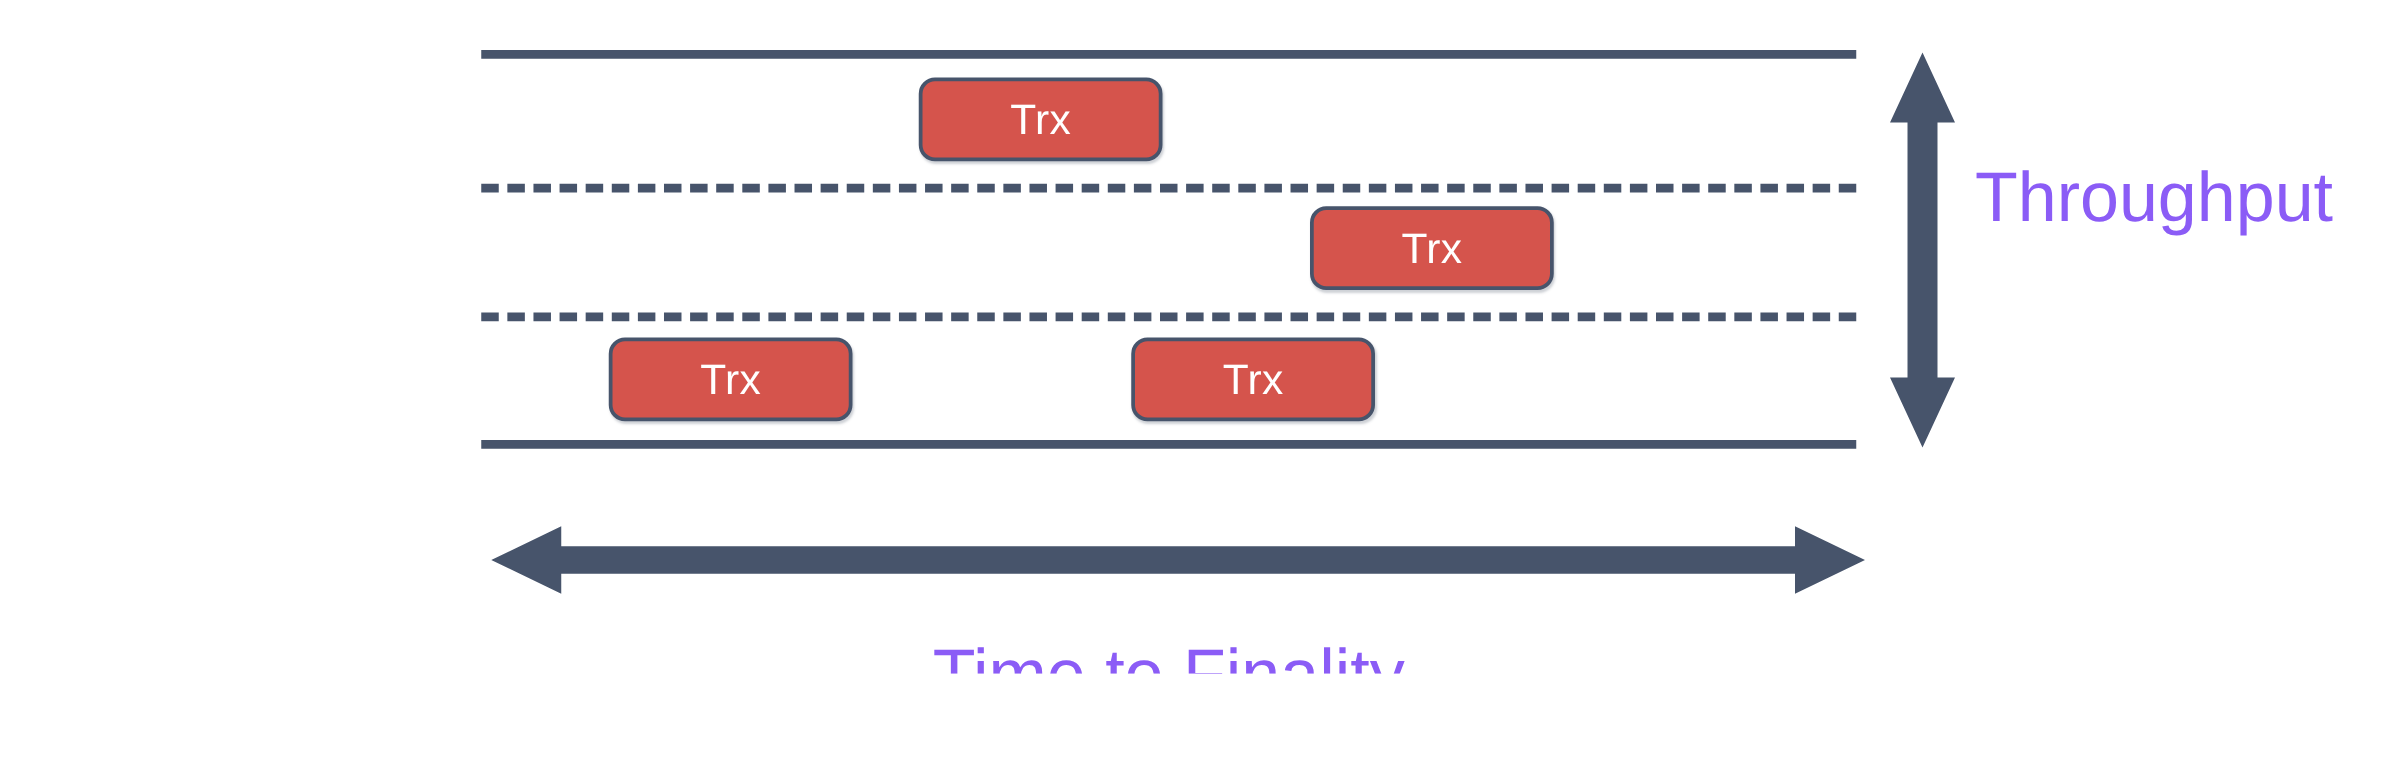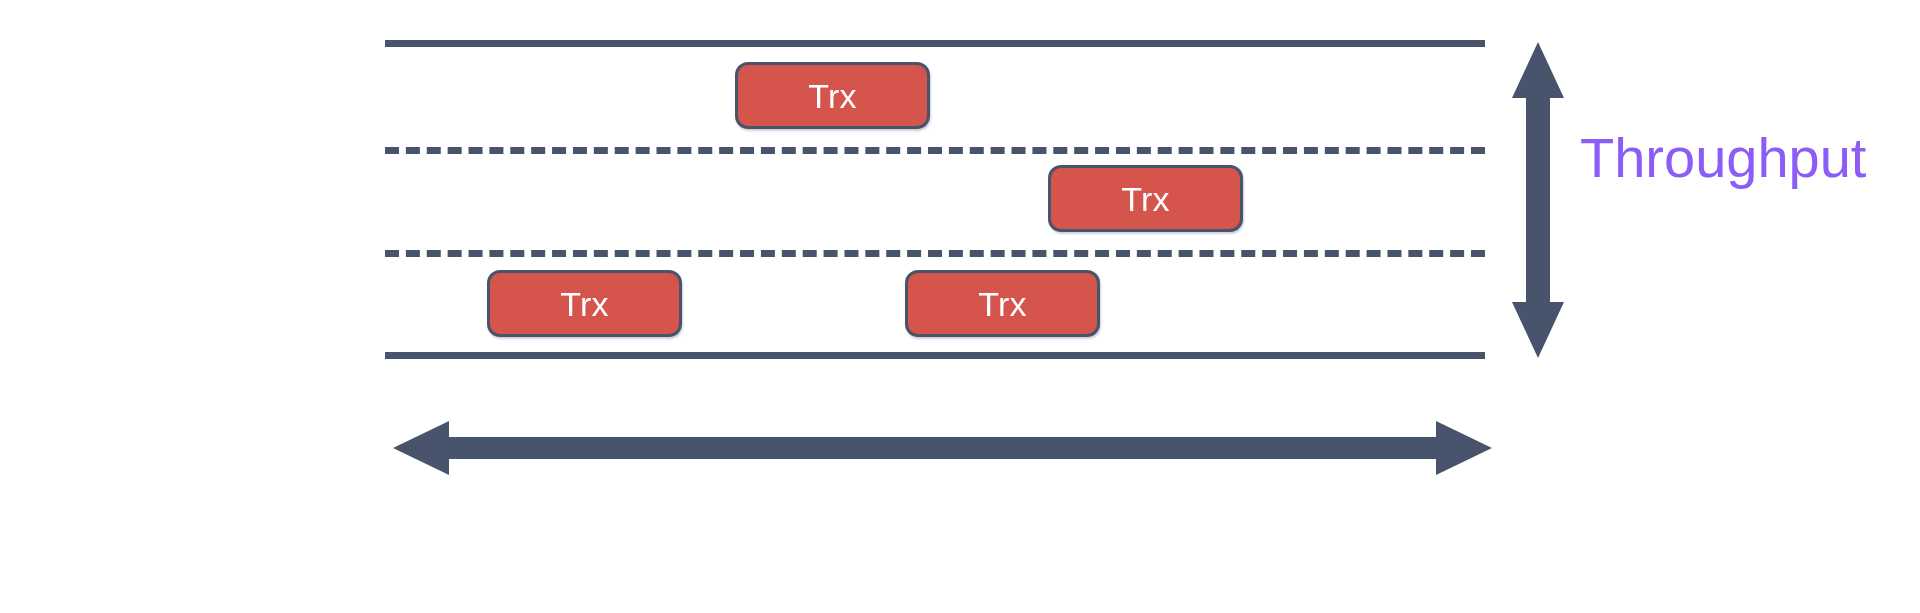--- a/index.html
+++ b/index.html
@@ -133,14 +133,15 @@
   </div>
 
   <div class="arrow-horizontal">
     <svg width="1125" height="72" viewBox="0 0 1125 72" xmlns="http://www.w3.org/2000/svg">
       <polygon points="13,36 69,9 69,25 1056,25 1056,9 1112,36 1056,63 1056,47 69,47 69,63" fill="#47546b"></polygon>
     </svg>
   </div>
 
   <div class="axis-caption caption-throughput">Throughput</div>
 
+  <div class="axis-caption caption-time">Time to Finality</div>
 
 </div>
 
 </body></html>

